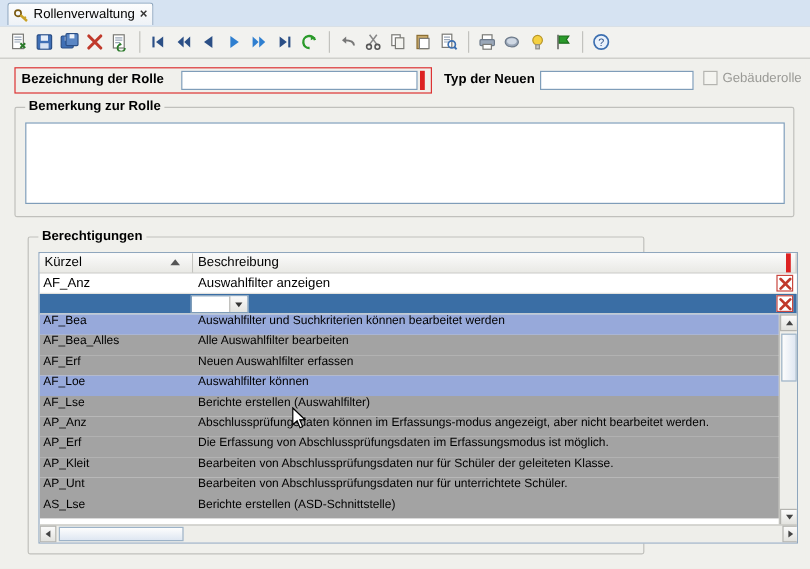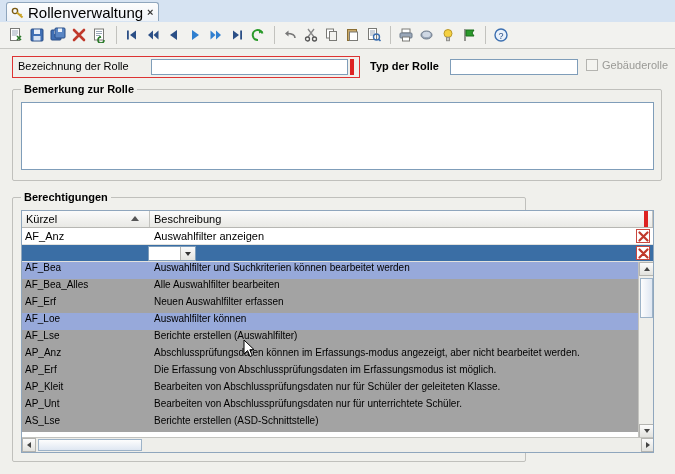--- a/index.html
+++ b/index.html
@@ -38,21 +38,21 @@
     display: flex;
     align-items: center;
     gap: 4px;
     padding: 0 4px 0 4px;
     background: linear-gradient(#fdfdfd, #eef2f7);
     border: 1px solid #8fa6bd;
     border-bottom: none;
     border-radius: 3px 3px 0 0;
     box-sizing: border-box;
   }
-  .tab-label { font-size: 15px; }
+  .tab-label { font-size: 11px; }
   .tab-close {
     font-size: 11px;
     line-height: 11px;
     font-weight: bold;
     color: #333;
     cursor: pointer;
   }
   .tab-icon {
     width: 13px; height: 13px;
     display: inline-block;
@@ -104,21 +104,21 @@
     position: absolute;
     left: 0; top: 0;
     width: 348px; height: 22px;
     border: 1px solid #d33;
     box-sizing: border-box;
   }
   .lbl-rolle {
     position: absolute;
     left: 6px; top: 4px;
     font-size: 11px;
-    font-weight: normal;
+    font-weight: bold;
   }
   .inp-rolle {
     position: absolute;
     left: 139px; top: 3px;
     width: 197px; height: 16px;
     background: #fff;
     border: 1px solid #7f9db9;
     box-sizing: border-box;
     font-family: "Liberation Sans", sans-serif;
     font-size: 11px;
@@ -189,21 +189,21 @@
     border: 1px solid #7f9db9;
     box-sizing: border-box;
     resize: none;
     font-family: "Liberation Sans", sans-serif;
     font-size: 11px;
     padding: 2px;
   }
 
   
   #grp-ber {
-    left: 8px; top: 146px;
+    left: 19px; top: 146px;
     width: 514px; height: 265px;
   }
 
   .table-wrap {
     position: absolute;
     left: 8px; top: 12px;
     width: 633px; height: 243px;
     border: 1px solid #8fa6bd;
     background: #fff;
     box-sizing: border-box;
@@ -582,21 +582,21 @@
     </div>
   </div>
 
   <div class="content">
 
     <div class="row1">
       <div class="redbox"></div>
       <div class="lbl-rolle">Bezeichnung der Rolle</div>
       <input class="inp-rolle" value="" style="">
       <div class="red-caret"></div>
-      <div class="lbl-typ">Typ der Rolle</div>
+      <div class="lbl-typ">Typ der Neuen</div>
       <input class="inp-typ" value="" style="">
       <div class="chk-wrap">
         <span class="chk"></span>
         <span class="chk-label">Gebäuderolle</span>
       </div>
     </div>
 
     <div class="group" id="grp-bemerkung">
       <span class="group-title">Bemerkung zur Rolle</span>
       <textarea class="txt-bemerkung" style=""></textarea>

